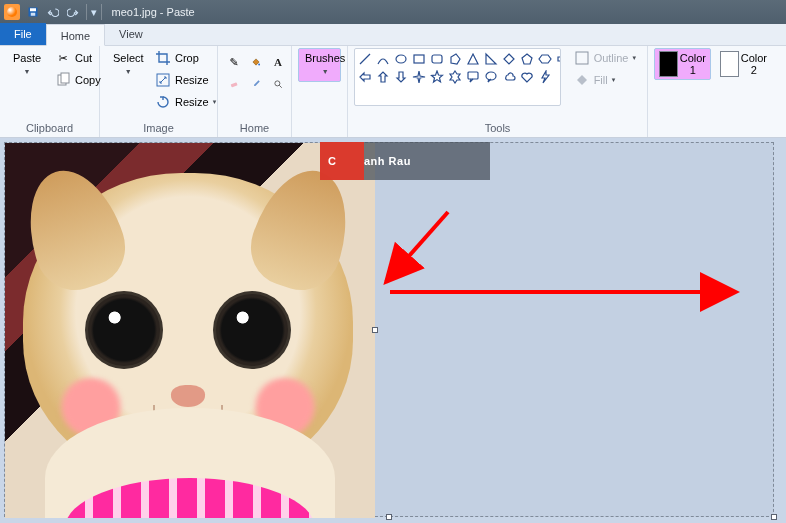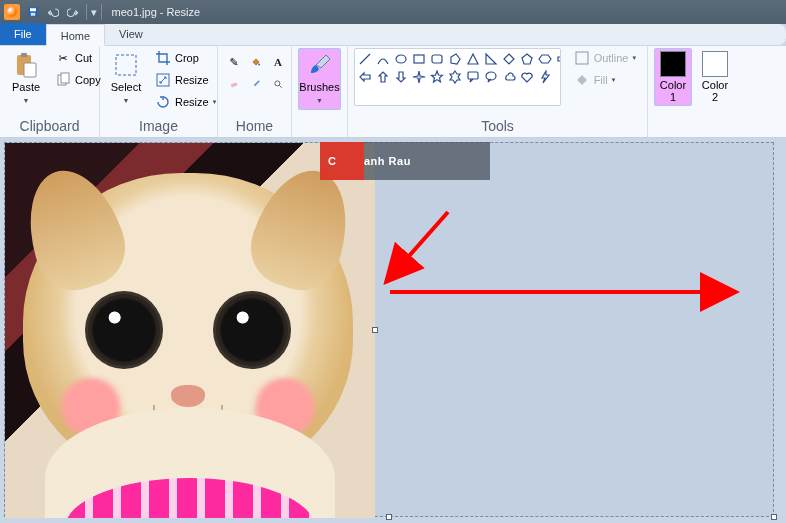--- a/index.html
+++ b/index.html
@@ -9,32 +9,32 @@
 .titlebar { height: 24px; background: linear-gradient(#5b6b78,#4f5f6d); display: flex; align-items: center; color: #fff; padding: 0 4px; }
 .titlebar .app-logo { width: 16px; height: 16px; background: #ff9b3d; border-radius: 2px; margin-right: 4px; position: relative; }
 .titlebar .app-logo::after { content: ""; position: absolute; inset: 3px; border-radius: 50%; background: radial-gradient(circle at 30% 30%, #fff, #ff7a00 60%); }
 .qat { display: flex; gap: 2px; }
 .qat .qbtn { width: 18px; height: 18px; display: flex; align-items: center; justify-content: center; color: #fff; cursor: default; }
 .qat .qbtn svg { width: 12px; height: 12px; }
 .titlebar .sep { width: 1px; height: 16px; background: rgba(255,255,255,.25); margin: 0 4px; }
 .titlebar .doc-title { margin-left: 6px; color: #e9eef3; }
 
 
-.tabs { height: 22px; background: #e8eef6; display: flex; align-items: flex-end; border-bottom: 1px solid #d0d7e2; border-radius: 8px; }
+.tabs { height: 22px; background: #e8eef6; display: flex; align-items: flex-end; border-bottom: 1px solid #d0d7e2; }
 .tab { padding: 3px 14px 3px; height: 22px; line-height: 16px; color: #3a3f47; cursor: default; }
 .tab.file { background: #1c6cc6; color: #fff; }
 .tab.active { background: #f5f8fc; border: 1px solid #d0d7e2; border-bottom: 1px solid #f5f8fc; position: relative; top: 1px; }
 
 
 .ribbon { height: 92px; background: #f5f8fc; border-bottom: 1px solid #c7d0dd; display: flex; position: relative; }
 .group { border-right: 1px solid #d8dfe9; height: 100%; display: flex; flex-direction: column; justify-content: space-between; padding: 2px 6px 0; }
 .group-body { flex: 1; display: flex; align-items: flex-start; gap: 4px; }
-.group-label { text-align: center; color: #5a6270; padding: 2px 0 3px; font-size: 14px; }
-
-.bigbtn { display: flex; flex-direction: column; align-items: center; justify-content: flex-start; gap: 2px; padding: 2px 4px; border: 1px solid transparent; border-radius: 2px; cursor: default; min-width: 40px; }
+.group-label { text-align: center; color: #5a6270; padding: 2px 0 3px; font-size: 11px; }
+
+.bigbtn { display: flex; align-items: center; justify-content: flex-start; gap: 2px; padding: 2px 4px; border: 1px solid transparent; border-radius: 2px; cursor: default; min-width: 40px; }
 .bigbtn .ico { width: 28px; height: 28px; display: flex; align-items: center; justify-content: center; }
 .bigbtn .lbl { text-align: center; line-height: 12px; }
 .drop-tri { font-size: 7px; color: #4a4f57; }
 
 .smallrow { display: flex; flex-direction: column; gap: 2px; }
 .smallbtn { display: flex; align-items: center; gap: 4px; padding: 1px 4px; border: 1px solid transparent; border-radius: 2px; cursor: default; height: 20px; }
 .smallbtn .sico { width: 16px; height: 16px; display: flex; align-items: center; justify-content: center; }
 
 
 .bigbtn.sel { background: #f0abfc; border-color: #a9c8ea; }
@@ -123,21 +123,21 @@
     <div class="qbtn" title="Redo">
       <svg viewBox="0 0 16 16">
           <path d="M5 4a5 5 0 1 0 5 5h3" fill="none" stroke="#cfe3f7" stroke-width="1.6"></path>
           <path d="M11 6l3 3-3 3" fill="none" stroke="#cfe3f7" stroke-width="1.6"></path>
         </svg>
     </div>
   </div>
   <div class="sep"></div>
   <span class="qbtn" style="color:#cfe3f7;">▾</span>
   <div class="sep"></div>
-  <div class="doc-title">meo1.jpg - Resize</div>
+  <div class="doc-title">meo1.jpg - Paste</div>
 </div>
 
 <div class="tabs">
   <div class="tab file">File</div>
   <div class="tab active">Home</div>
   <div class="tab">View</div>
 </div>
 
 <div class="ribbon">
 

